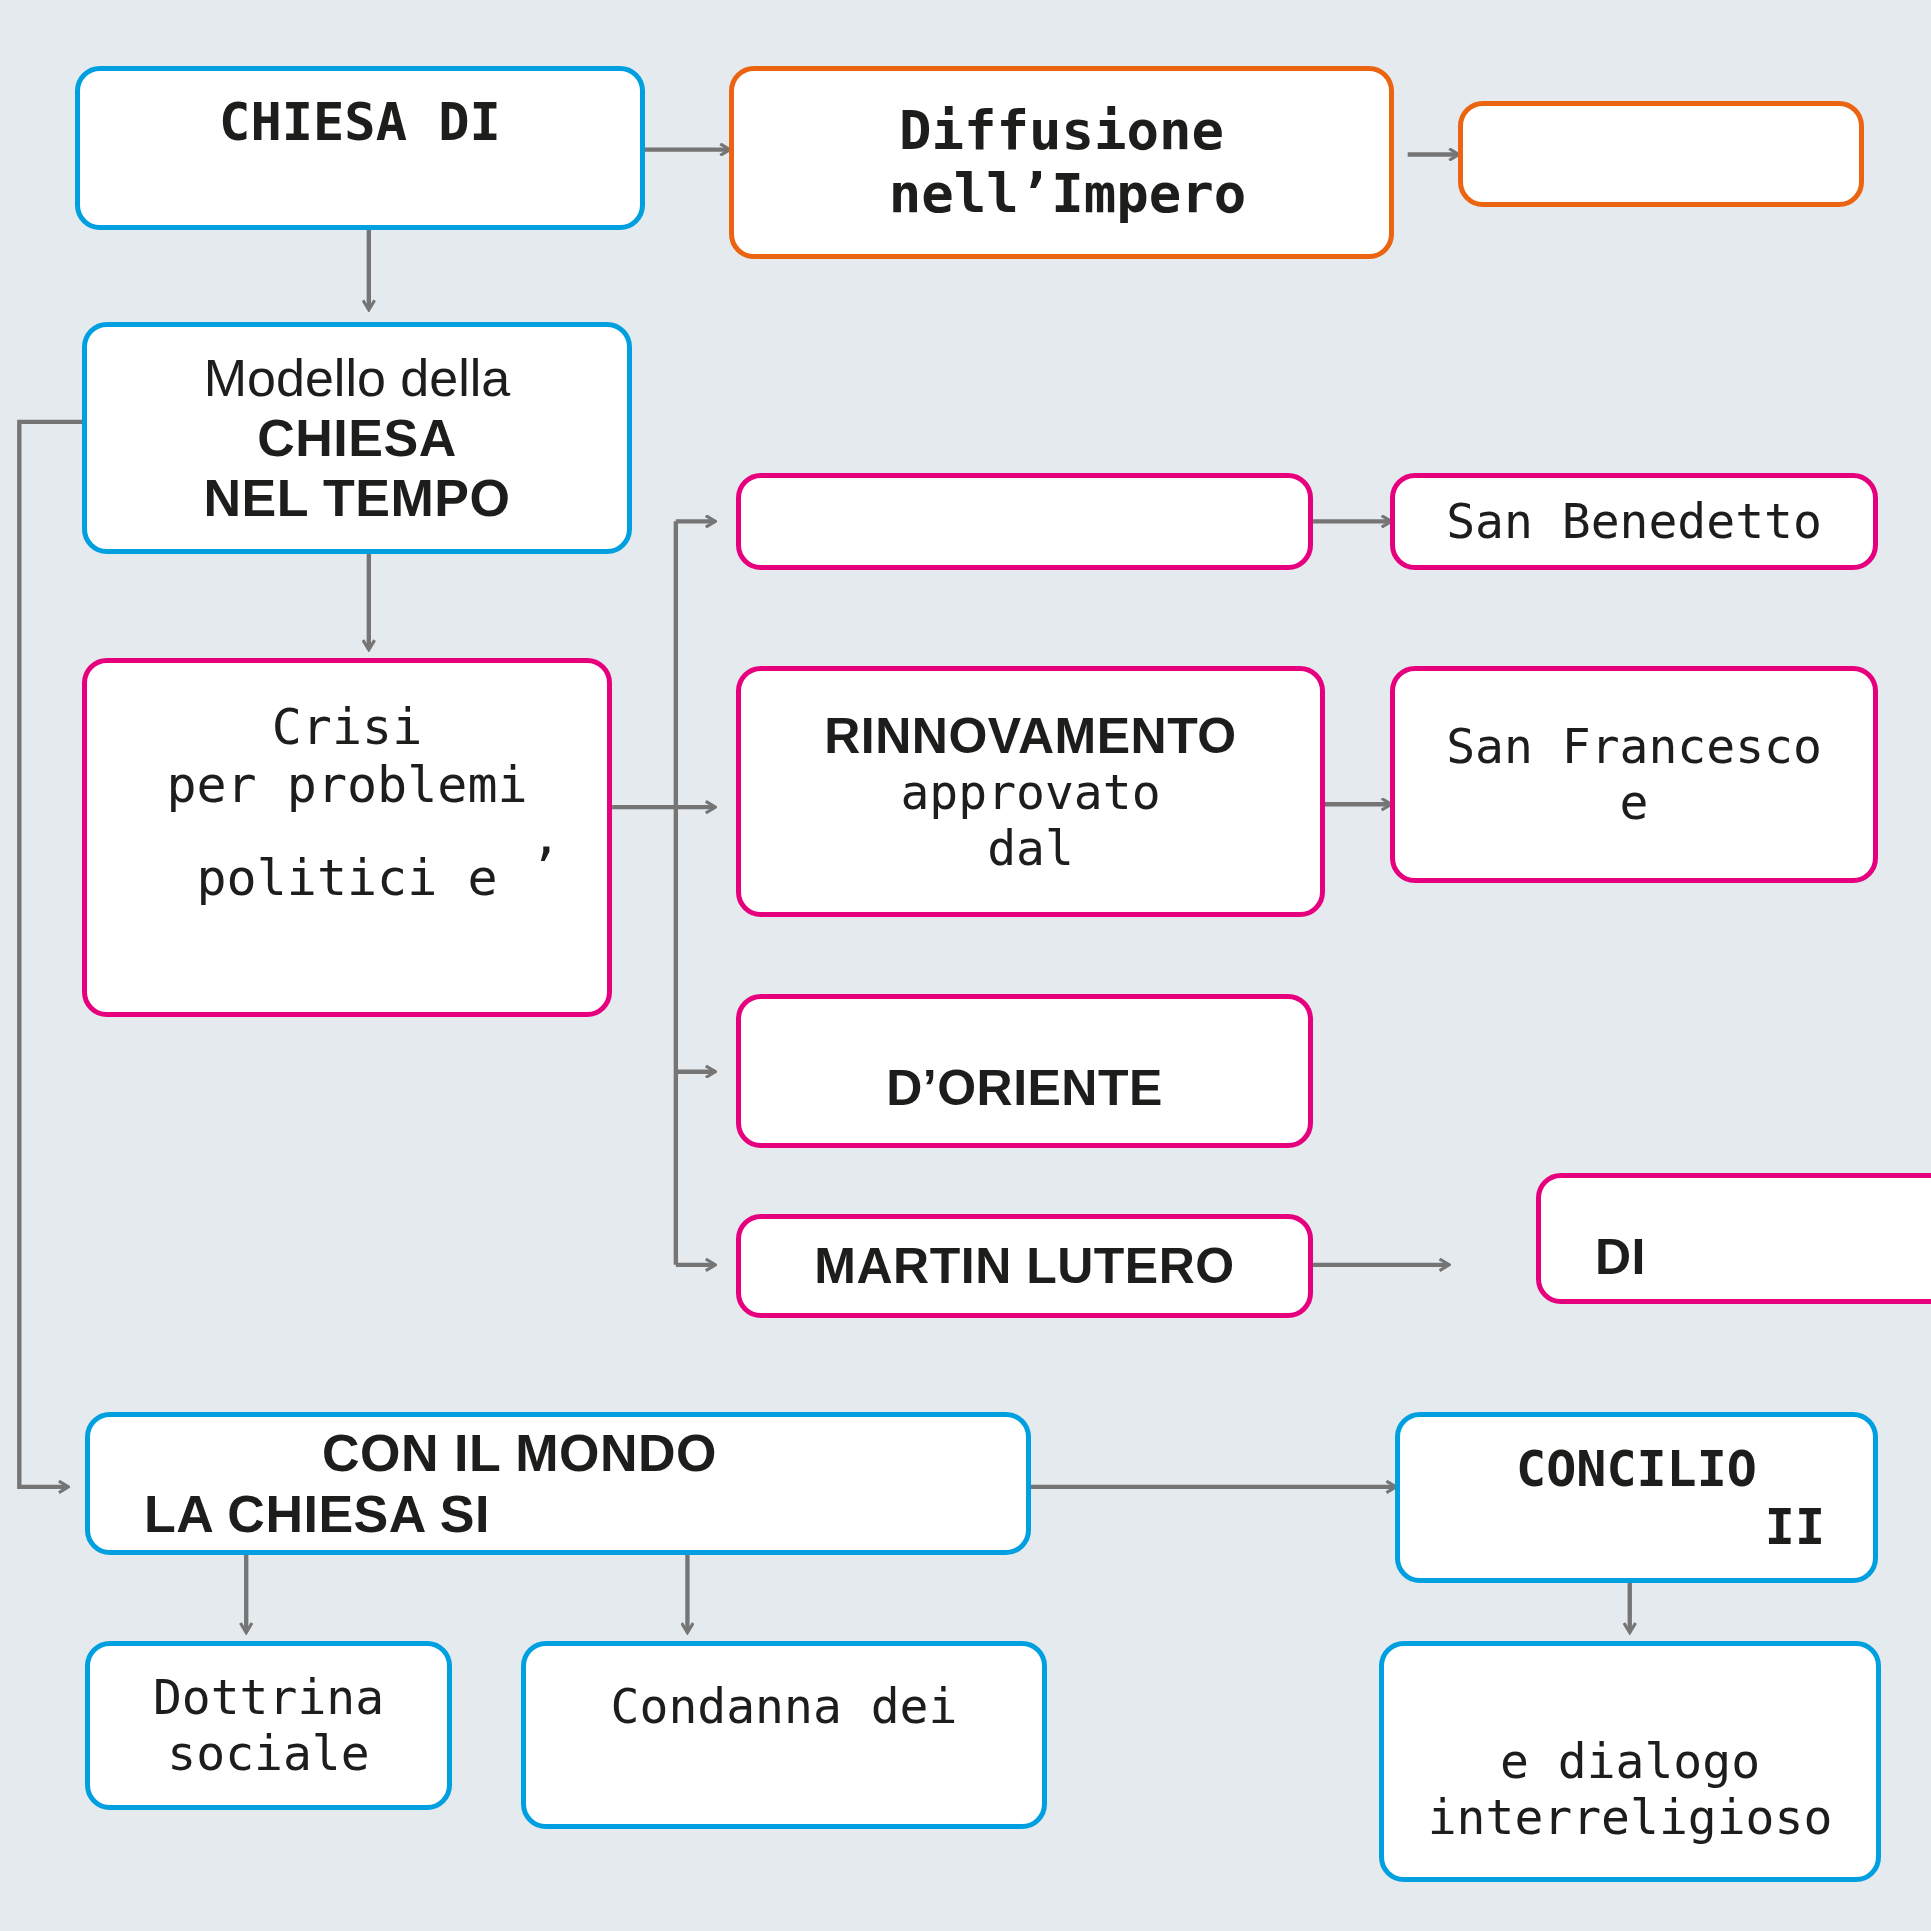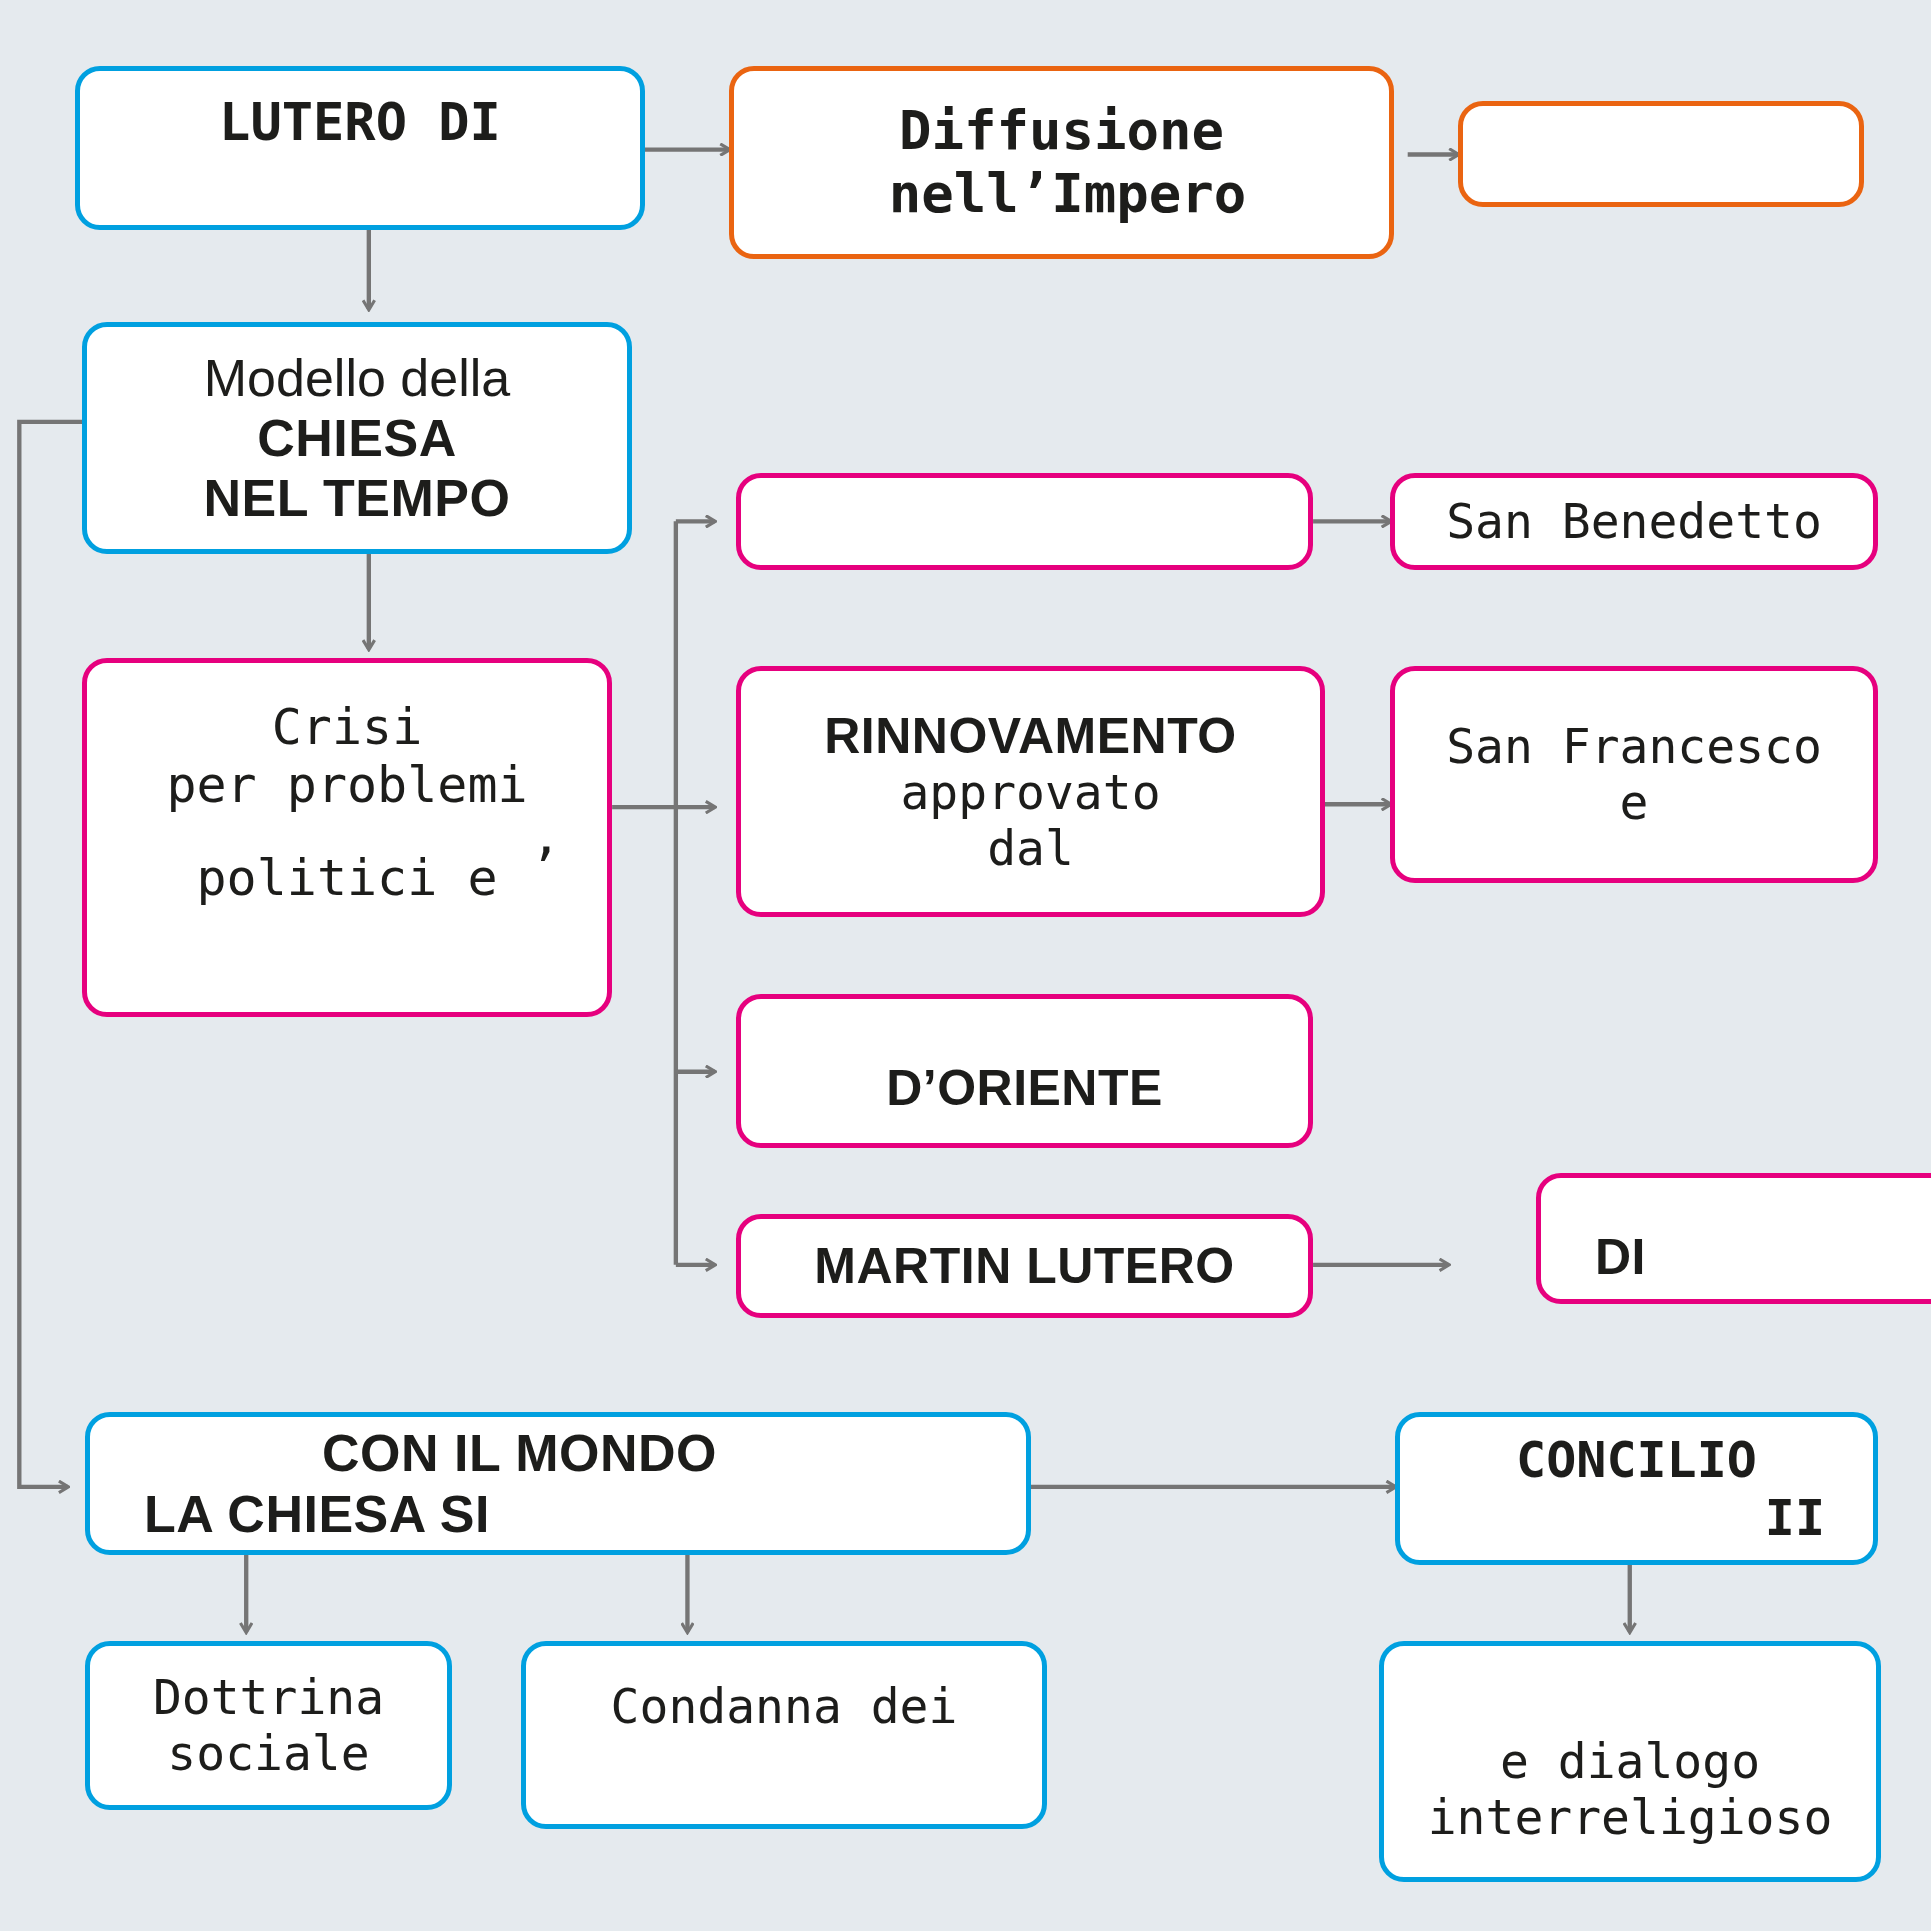--- a/index.html
+++ b/index.html
@@ -106,21 +106,21 @@
 
       <path d="M255,1607 L255,1690" marker-end="url(#ah)"></path>
 
       <path d="M712,1607 L712,1690" marker-end="url(#ah)"></path>
 
       <path d="M1688,1607 L1688,1690" marker-end="url(#ah)"></path>
     </g>
   </svg>
 
   <div class="node b-blue top" style="left:75px; top:66px; width:570px; height:164px;">
-    <span class="line t-mono-b a-center" style="font-size:52px;">LUTERO DI</span>
+    <span class="line t-mono-b a-center" style="font-size:52px;">CHIESA DI</span>
   </div>
 
   <div class="node b-orange a-center" style="left:729px; top:66px; width:665px; height:193px;">
     <span class="line t-mono-b a-center" style="font-size:54px;">Diffusione</span>
     <span class="line t-mono-b a-center" style="font-size:54px;padding-left:12px;">nell’Impero</span>
   </div>
 
   <div class="node b-orange" style="left:1458px; top:101px; width:406px; height:106px;">
     <span class="line t-mono a-center" style="font-size:48px;">&nbsp;</span>
   </div>
@@ -167,21 +167,21 @@
 
   <div class="node b-pink" style="left:1536px; top:1173px; width:430px; height:131px;">
     <span class="line t-sans-b a-left" style="font-size:50px; padding-left:54px; padding-top:37px;">DI</span>
   </div>
 
   <div class="node b-blue" style="left:85px; top:1412px; width:946px; height:143px;">
     <span class="line t-sans-b a-left" style="font-size:52px; padding-left:232px;">CON IL MONDO</span>
     <span class="line t-sans-b a-left" style="font-size:52px; padding-left:54px;">LA CHIESA SI</span>
   </div>
 
-  <div class="node b-blue" style="left:1395px; top:1412px; width:483px; height:153px;">
+  <div class="node b-blue" style="left:1395px; top:1412px; width:483px; height:171px;">
     <span class="line t-mono-b a-center" style="font-size:50px;">CONCILIO</span>
     <span class="line t-mono-b a-right" style="font-size:50px; padding-right:48px;">II</span>
   </div>
 
   <div class="node b-blue" style="left:85px; top:1641px; width:367px; height:169px;">
     <span class="line t-mono a-center" style="font-size:48px;">Dottrina</span>
     <span class="line t-mono a-center" style="font-size:48px;">sociale</span>
   </div>
 
   <div class="node b-blue top" style="left:521px; top:1641px; width:526px; height:188px; padding-top:33px;">

